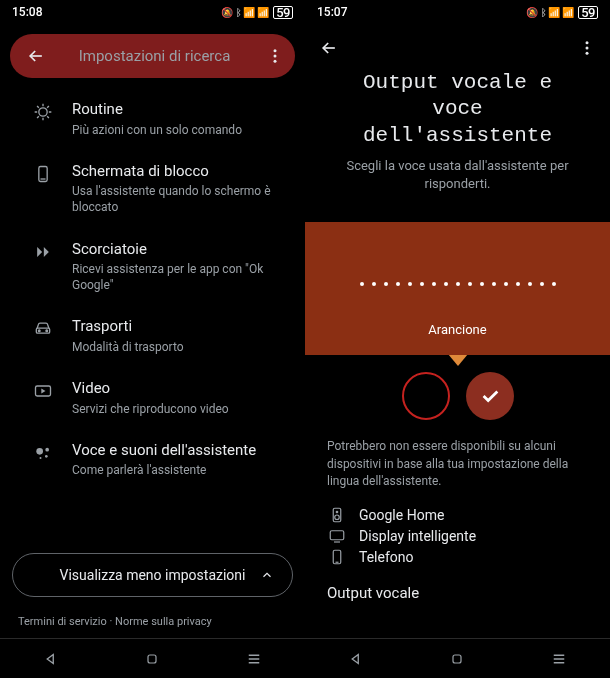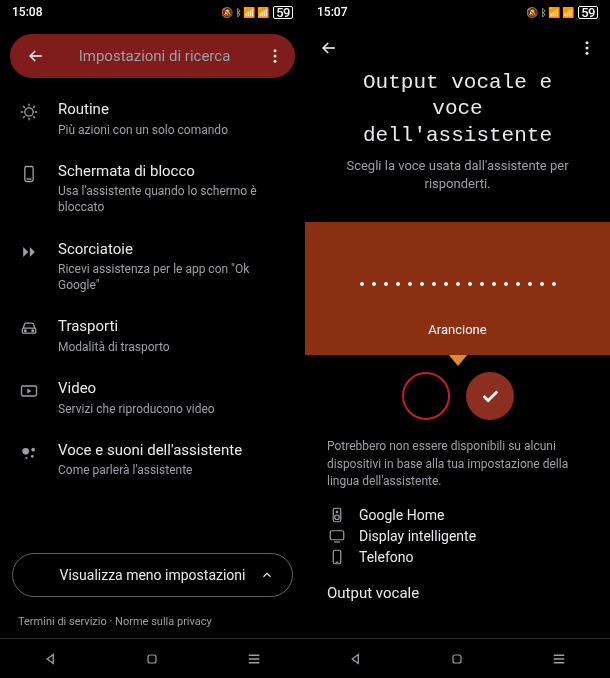--- a/index.html
+++ b/index.html
@@ -32,21 +32,21 @@
     background: #7f1d1d;
     border-radius: 22px;
     display: flex;
     align-items: center;
     padding: 0 6px 0 14px;
     color: #9aa0a6;
   }
   .search-pill .back-arrow { color:#e8eaed; width:24px; display:flex; align-items:center; justify-content:center; }
   .search-pill .title { flex:1; text-align:center; font-size:15px; color:#9aa0a6; }
   .search-pill .dots { width:28px; display:flex; align-items:center; justify-content:center; color:#e8eaed; }
-  .list { padding: 6px 4px 0 4px; flex:1; overflow:hidden; }
+  .list { padding: 6px 4px 0 18px; flex:1; overflow:hidden; }
   .row { display:flex; padding: 12px 14px 12px 14px; gap:18px; align-items:flex-start; }
   .row .icon { width:22px; flex:0 0 22px; display:flex; align-items:center; justify-content:center; color:#9aa0a6; margin-top:2px; }
   .row .text .t { font-size:15px; color:#e8eaed; line-height:1.3; }
   .row .text .s { font-size:12px; color:#9aa0a6; line-height:1.35; margin-top:2px; max-width:230px;}
   .expand-pill {
     margin: 14px 12px 8px 12px;
     height: 44px;
     border:1px solid #5f6368;
     border-radius: 22px;
     display:flex;

